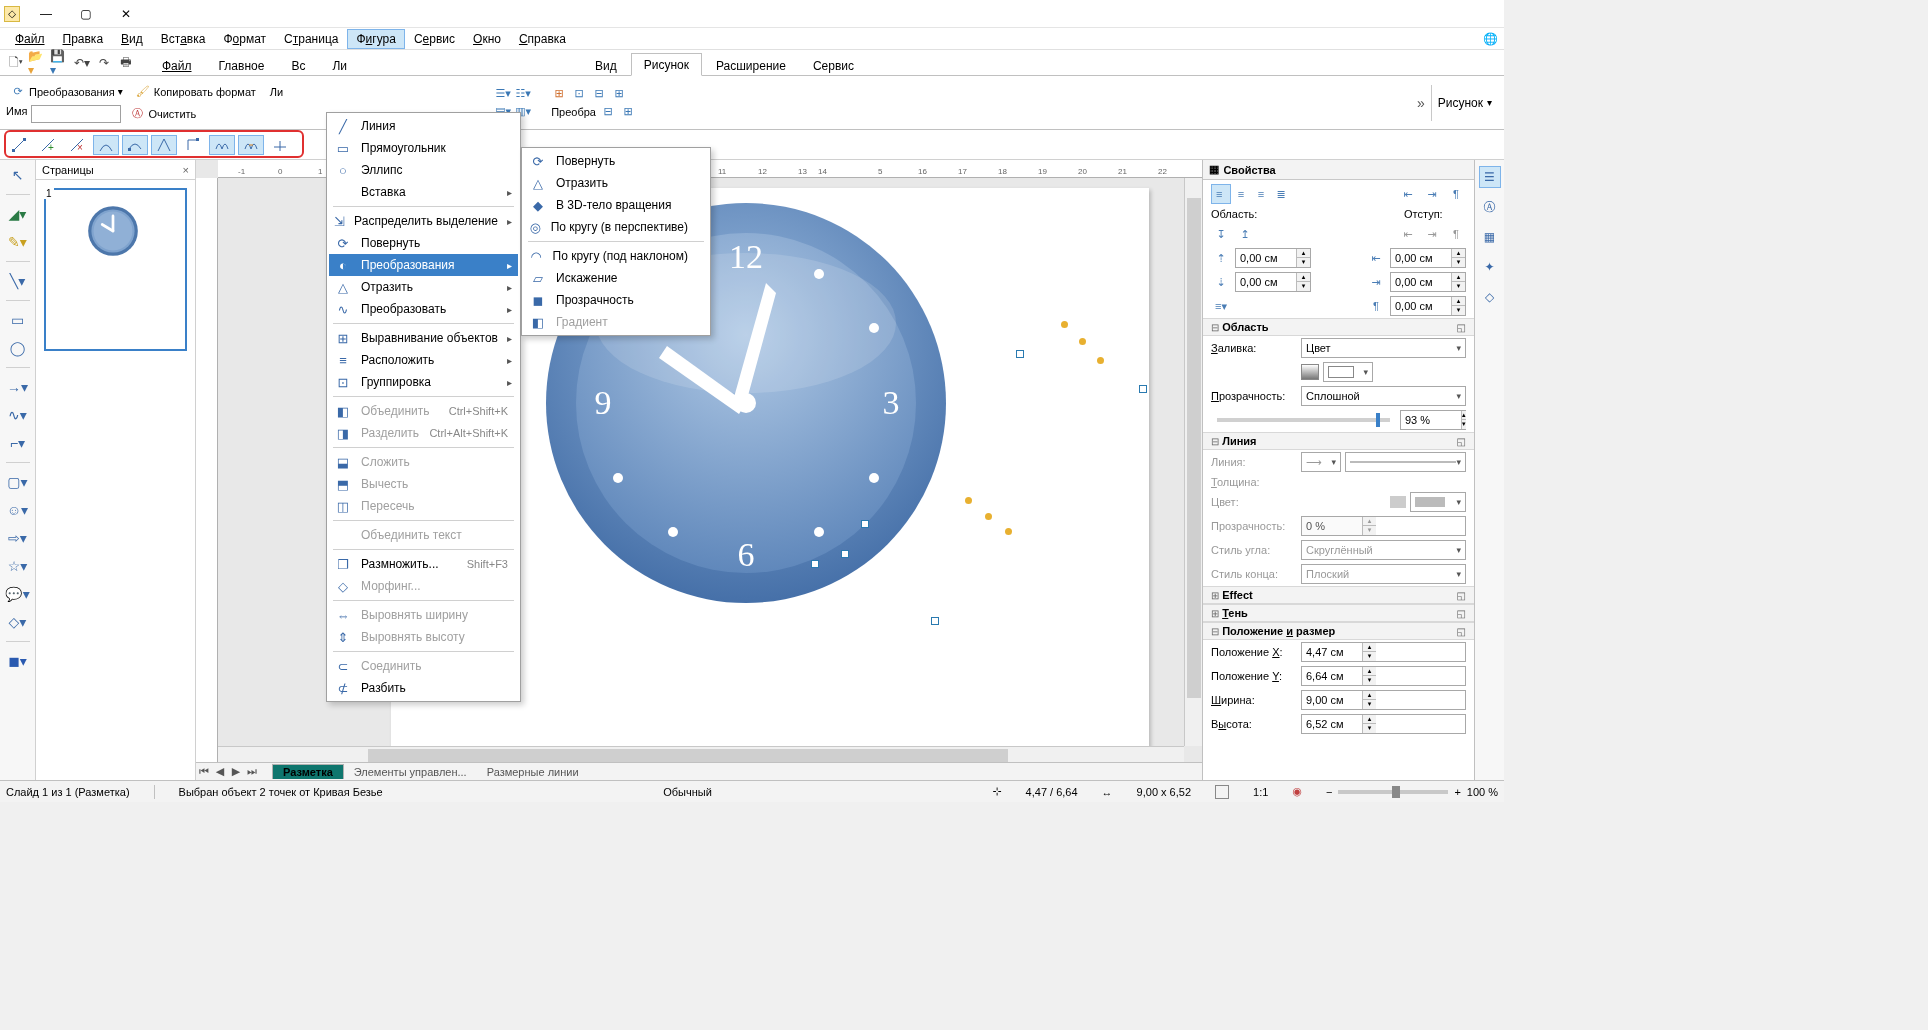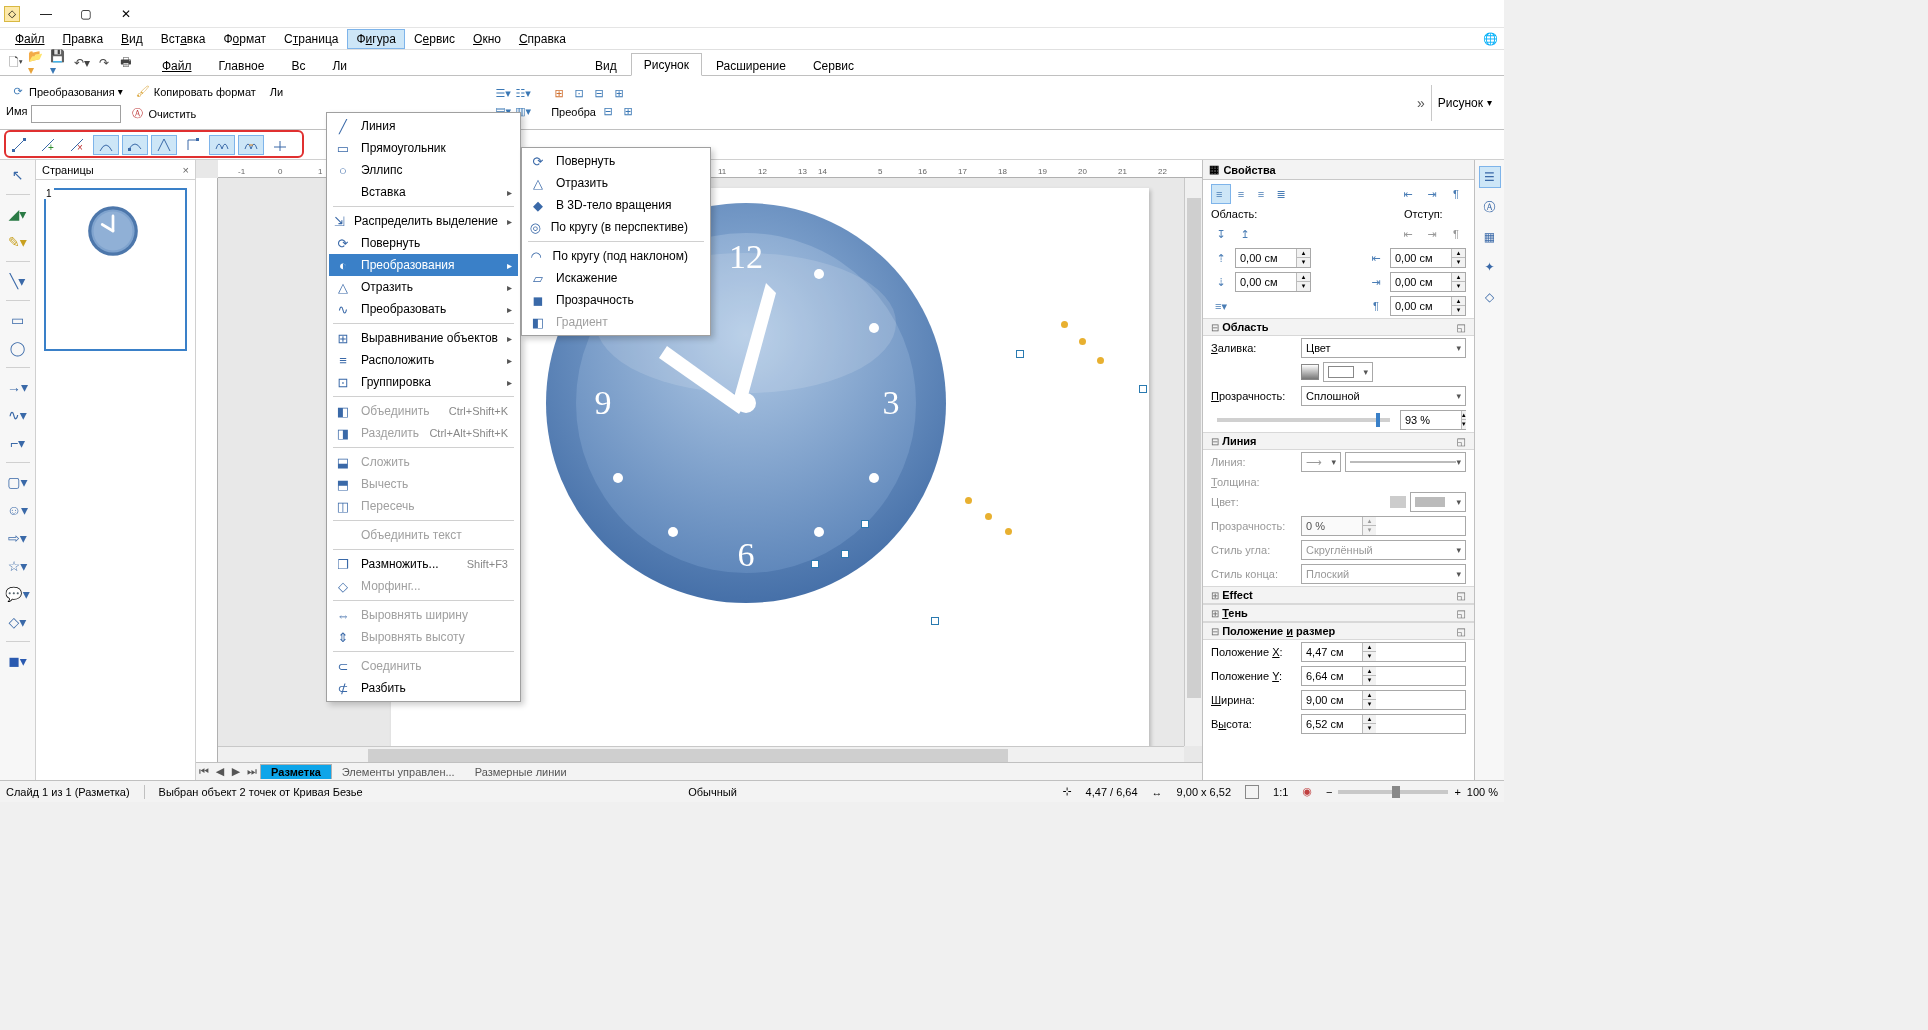--- a/index.html
+++ b/index.html
@@ -54,21 +54,21 @@
 .clock{position:absolute;left:345px;top:38px;width:410px;height:410px;}
 .handles{position:absolute;pointer-events:none;}
 .hnd{position:absolute;width:8px;height:8px;background:#fff;border:1px solid #2a7ab0;}
 .bez{position:absolute;width:7px;height:7px;border-radius:50%;background:#e8b030;}
 .canvas-sb-v{position:absolute;top:18px;right:0;width:18px;bottom:34px;background:#f0f0f0;border-left:1px solid #c8c8c8;}
 .canvas-sb-v .thumbv{position:absolute;left:2px;top:20px;width:14px;height:500px;background:#cfcfcf;}
 .canvas-sb-h{position:absolute;left:22px;right:18px;bottom:16px;height:18px;background:#f0f0f0;border-top:1px solid #c8c8c8;}
 .canvas-sb-h .thumbh{position:absolute;top:2px;left:150px;height:14px;width:640px;background:#cfcfcf;}
 .tabstrip{position:absolute;left:0;right:0;bottom:0;height:18px;background:#f3f3f3;border-top:1px solid #c0c0c0;display:flex;align-items:center;font-size:11px;}
 .tabstrip .nav{width:16px;text-align:center;color:#555;}
-.tabstrip .lt{padding:1px 10px;border:1px solid #b0b0b0;border-bottom:none;background:#0ea5e9;margin-left:0;font-weight:bold;}
+.tabstrip .lt{padding:1px 10px;border:1px solid #b0b0b0;border-bottom:none;background:#0f766e;margin-left:12px;font-weight:bold;}
 .tabstrip .lt2{padding:1px 10px;color:#555;}
 
 .props{width:272px;background:#fff;border-left:1px solid #c0c0c0;display:flex;flex-direction:column;font-size:11px;overflow:hidden;}
 .props-hdr{height:20px;background:#f3f3f3;border-bottom:1px solid #c8c8c8;display:flex;align-items:center;padding:0 6px;font-weight:bold;}
 .props-body{flex:1;overflow:hidden;padding:2px 0;}
 .prow{display:flex;align-items:center;padding:2px 8px;gap:4px;}
 .prow.hdr{background:#f3f3f3;border-top:1px solid #d8d8d8;border-bottom:1px solid #d8d8d8;font-weight:bold;justify-content:space-between;}
 .prow.hdr .pm{font-weight:normal;color:#666;font-size:10px;}
 .pico{width:20px;height:20px;display:inline-flex;align-items:center;justify-content:center;color:#4a7db5;border:1px solid transparent;}
 .pico.sel{background:#cde6f7;border-color:#7eb4ea;}
@@ -92,21 +92,21 @@
 .menu .mrow{height:22px;display:flex;align-items:center;padding:0 20px 0 4px;gap:8px;white-space:nowrap;position:relative;}
 .menu .mrow.dis{color:#a0a0a0;}
 .menu .mrow .mic{width:20px;height:18px;display:flex;align-items:center;justify-content:center;color:#3a69a8;font-size:13px;}
 .menu .mrow .arr{position:absolute;right:6px;font-size:10px;color:#555;}
 .menu .mrow .sc{position:absolute;right:10px;color:#888;font-size:11px;}
 .menu .mrow.hl{background:#3a80c8;color:#fff;}
 .menu .mrow.hl .mic{color:#fff;}
 .menu .mrow.hl .arr{color:#fff;}
 .menu .msep{height:1px;background:#d0d0d0;margin:3px 4px;}
 
-.status{height:22px;background:#f3f3f3;border-top:1px solid #c0c0c0;display:flex;align-items:center;font-size:11px;padding:0 6px;gap:14px;}
+.status{height:22px;background:#f3f3f3;border-top:1px solid #c0c0c0;display:flex;align-items:center;font-size:11px;padding:0 6px;gap:24px;}
 .status .sp{flex:1;}
 .status .zoom{display:flex;align-items:center;gap:6px;}
 .status .ztrack{width:110px;height:4px;background:#c8c8c8;position:relative;}
 .status .zkn{position:absolute;top:-4px;left:54px;width:8px;height:12px;background:#888;}
 .u{text-decoration:underline;}
 
 .mini-clock{width:54px;height:54px;}
 .align-grp{display:flex;gap:0;}
 </style>
 </head>

